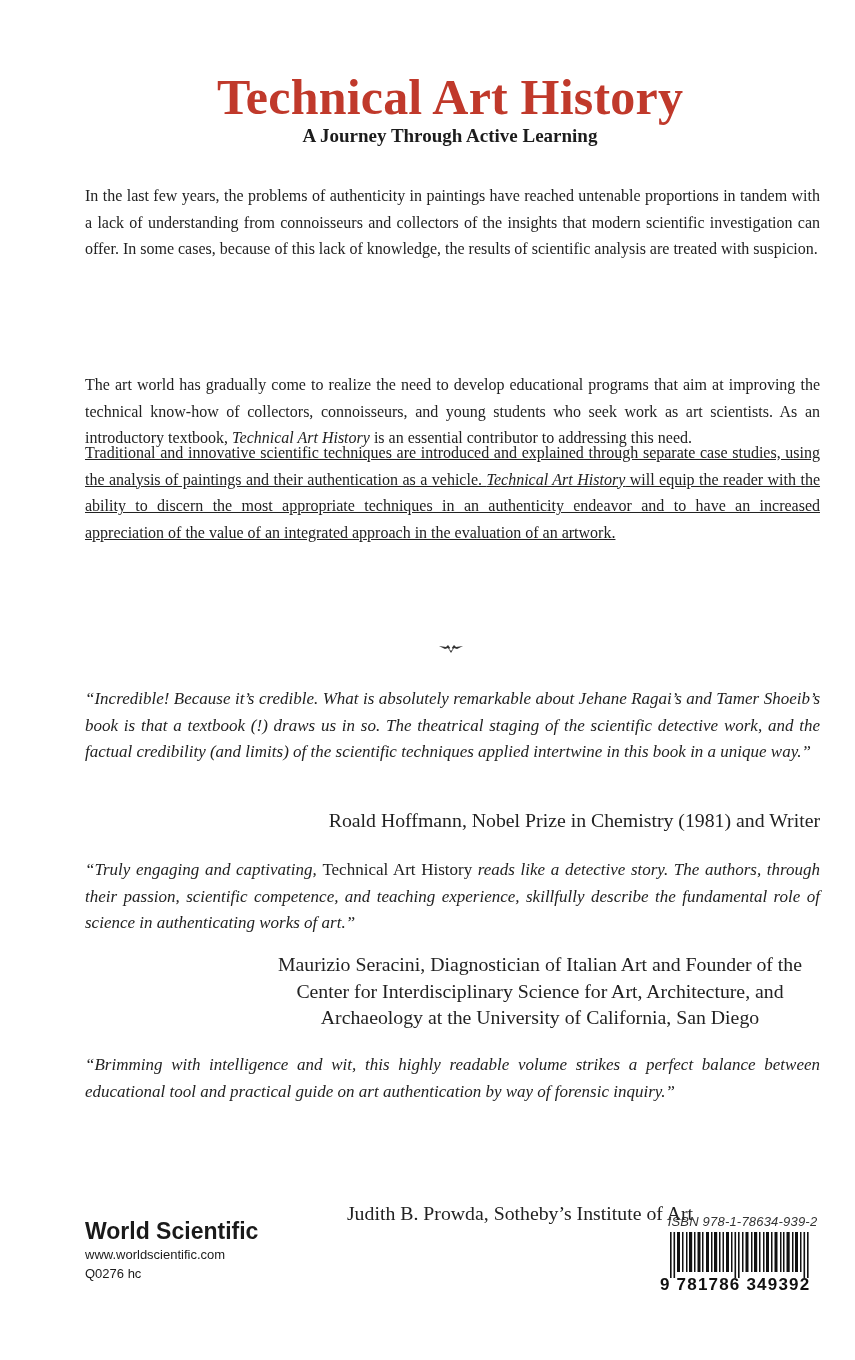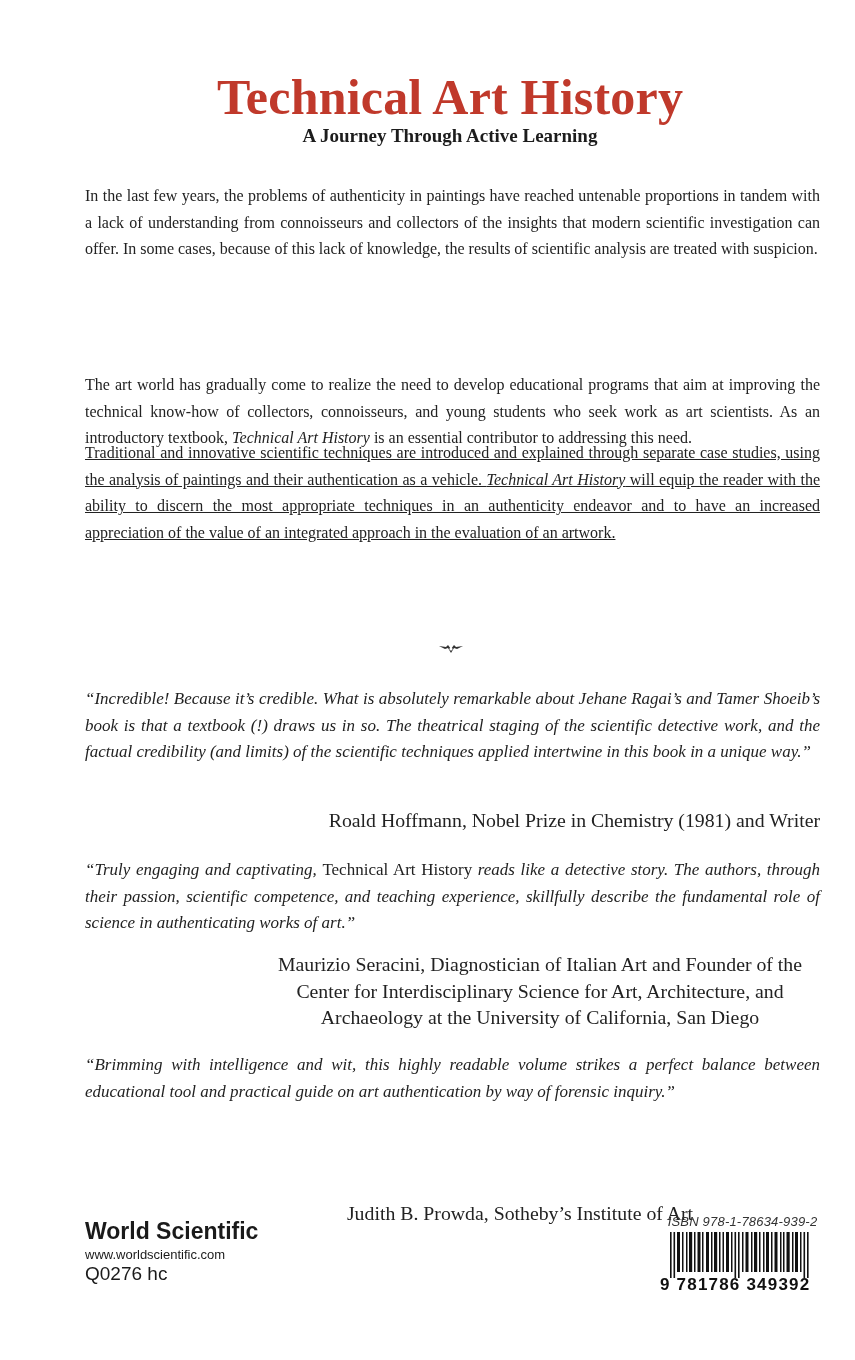--- a/index.html
+++ b/index.html
@@ -47,21 +47,21 @@
     .attrib b { font-weight: normal; }
     .a1 { top: 807px; }
     .a2 { top: 951px; text-align: center; }
     .a3 { top: 1200px; text-align: center; }
     .publisher {
       position: absolute; left: 85px; top: 1218px;
       font-family: "Liberation Sans", "DejaVu Sans", sans-serif; color: #1a1a1a;
     }
     .pub-name { font-weight: bold; font-size: 23px; line-height: 26px; display: block; }
     .pub-url { font-size: 13px; line-height: 21px; display: block; }
-    .pub-code { font-size: 19px; line-height: 18px; display: block; }
+    .pub-code { font-size: 13px; line-height: 18px; display: block; }
     .barcode-wrap {
       position: absolute; left: 660px; top: 1214px; width: 165px;
       font-family: "Liberation Sans", "DejaVu Sans", sans-serif;
     }
     .isbn {
       font-size: 13px; color: #333; letter-spacing: 0.2px; line-height: 15px;
       display: block; text-align: center; font-style: italic;
     }
     .bars { display: block; margin-top: 3px; }
     .barcode-digits {

